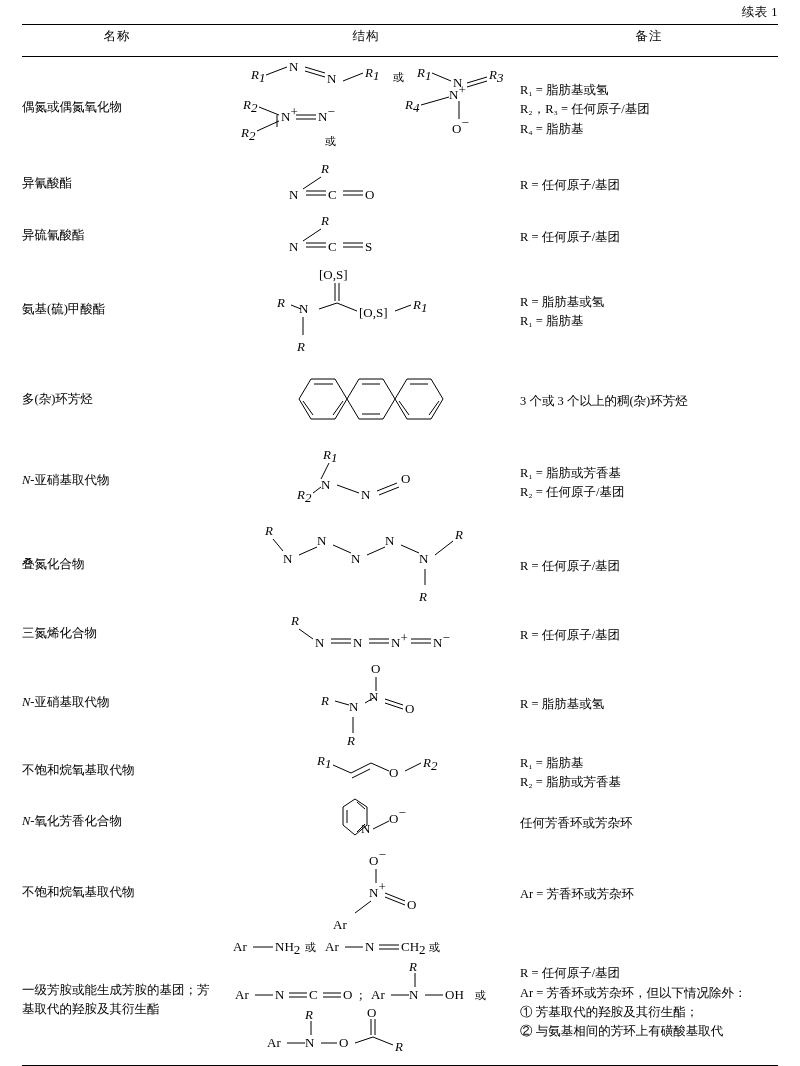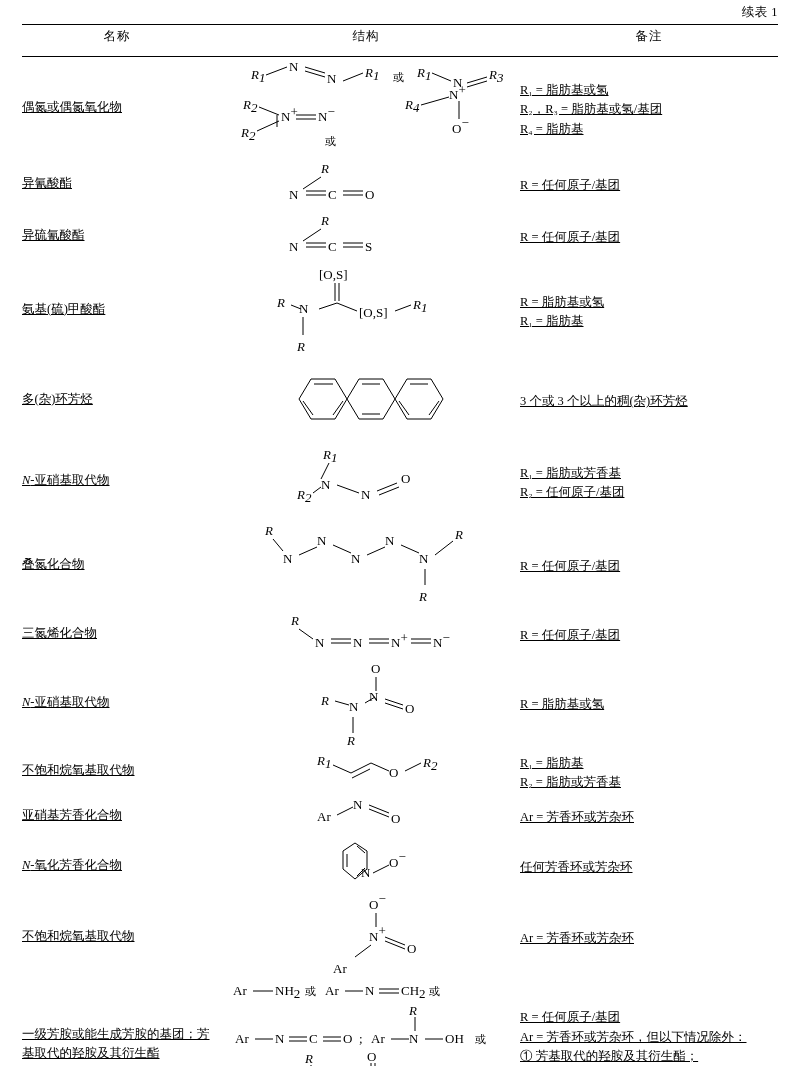--- a/index.html
+++ b/index.html
@@ -51,21 +51,20 @@
     text-align: center;
     letter-spacing: 1px;
   }
   table.main tbody tr:last-child td {
     border-bottom: 1.6px solid #000;
   }
   table.main td {
     vertical-align: middle;
     font-size: 12.5px;
     padding: 0;
-    text-decoration: underline;
   }
   td.name {
     padding-left: 10px;
     padding-right: 6px;
     line-height: 1.5;
   }
   td.name .it { font-style: italic; }
   td.struct {
     text-align: center;
     padding: 4px 0;
@@ -150,21 +149,21 @@
             <text x="184" y="52">R<tspan class="sm" dy="3">4</tspan></text>
             <line x1="200" y1="48" x2="228" y2="40" stroke-width="1"></line>
             <line x1="238" y1="44" x2="238" y2="62" stroke-width="1"></line>
             <text x="228" y="42" class="up">N<tspan class="sm" dy="-5">+</tspan></text>
             <text x="231" y="76" class="up">O<tspan class="sm" dy="-6">−</tspan></text>
           </svg>
         </td>
         <td class="note">
           <div class="noteblock">
             <span class="pad">R₁ = 脂肪基或氢</span>
-            <span class="pad">R₂，R₃ = 脂肪基或氢/基团</span>
+            <span class="pad">R₂，R₃ = 任何原子/基团</span>
             <span class="pad">R₄ = 脂肪基</span>
           </div>
         </td>
       </tr>
 
       <tr>
         <td class="name">异氰酸酯</td>
         <td class="struct">
           <svg width="290" height="52" viewBox="0 0 290 52">
             <text x="100" y="16">R</text>
@@ -385,38 +384,20 @@
           </svg>
         </td>
         <td class="note">
           <div class="noteblock">
             <span class="pad">R₁ = 脂肪基</span>
             <span class="pad">R₂ = 脂肪或芳香基</span>
           </div>
         </td>
       </tr>
 
-      <tr>
-        <td class="name">亚硝基芳香化合物</td>
-        <td class="struct">
-          <svg width="290" height="44" viewBox="0 0 290 44">
-            <text x="96" y="28" class="up">Ar</text>
-            <line x1="116" y1="22" x2="132" y2="14" stroke-width="1"></line>
-            <text x="132" y="16" class="up">N</text>
-            <line x1="148" y1="12" x2="168" y2="20" stroke-width="1"></line>
-            <line x1="148" y1="16" x2="168" y2="24" stroke-width="1"></line>
-            <text x="170" y="30" class="up">O</text>
-          </svg>
-        </td>
-        <td class="note">
-          <div class="noteblock">
-            <span class="pad">Ar = 芳香环或芳杂环</span>
-          </div>
-        </td>
-      </tr>
 
       <tr>
         <td class="name">
           <span class="it">N</span><span>-氧化芳香化合物</span>
         </td>
         <td class="struct">
           <svg width="290" height="56" viewBox="0 0 290 56">
             <g stroke-width="1">
               <polygon points="122,14 134,6 146,14 146,32 134,42 122,32"></polygon>
               <line x1="126" y1="17" x2="126" y2="30"></line>

